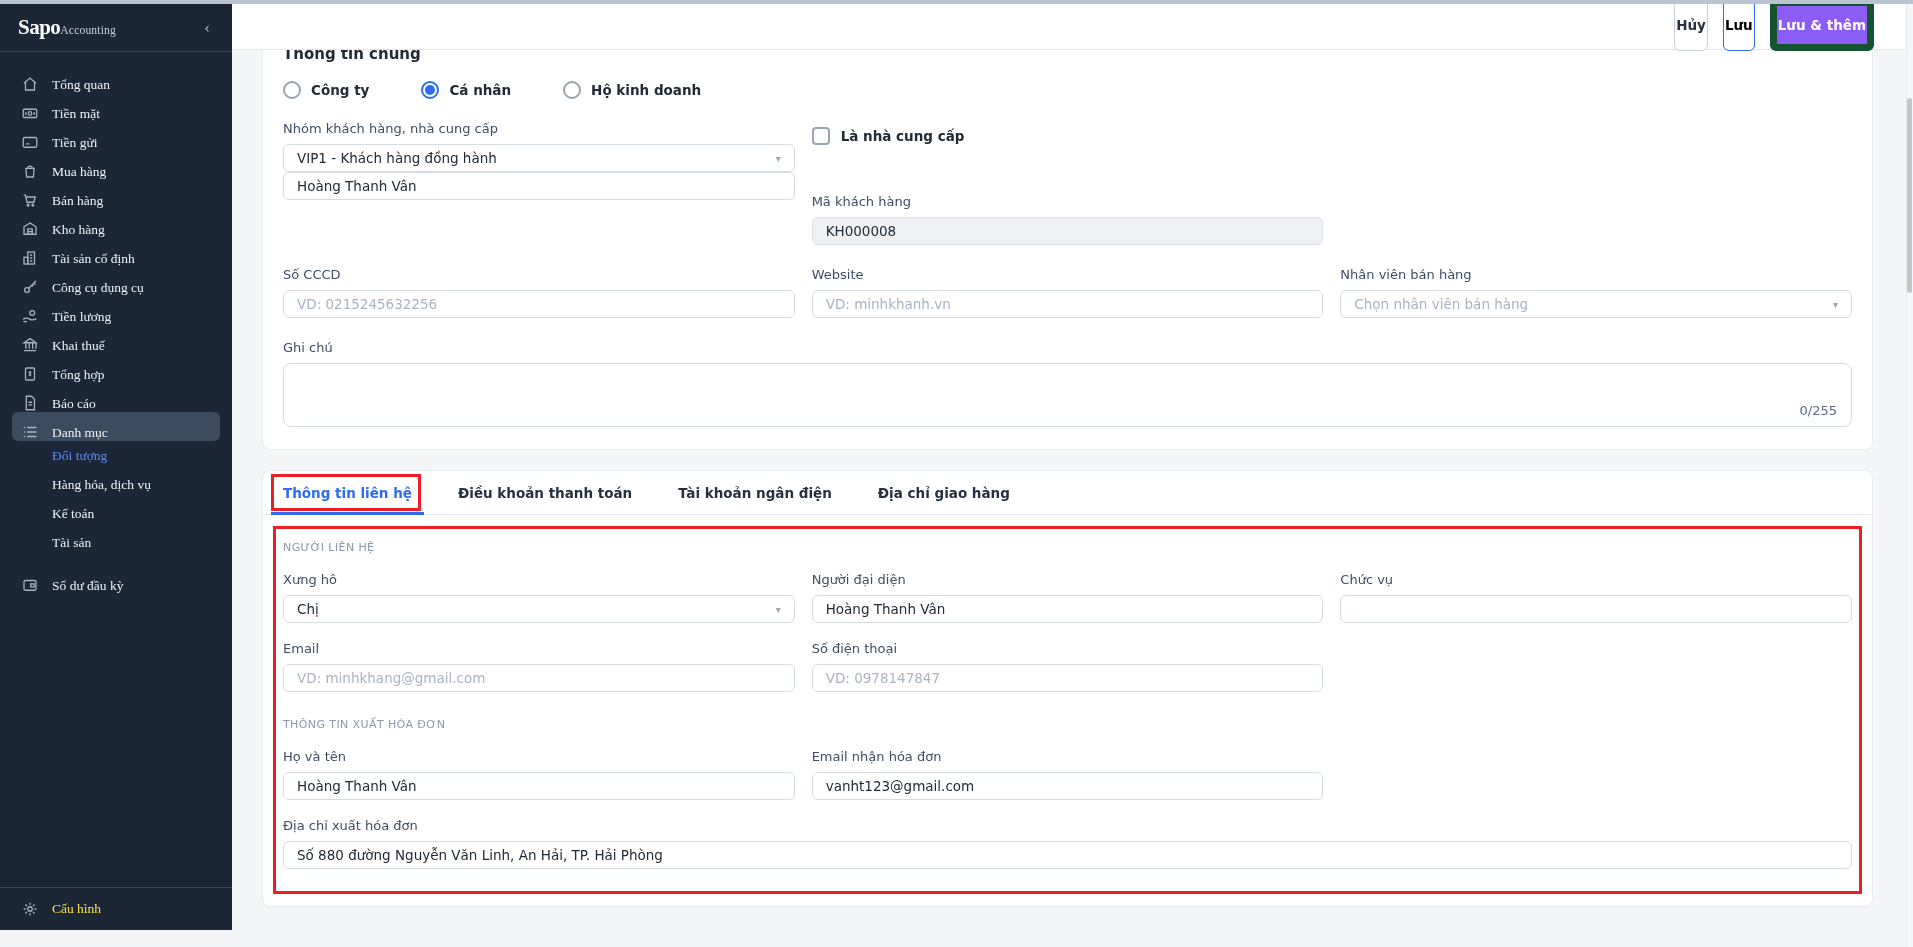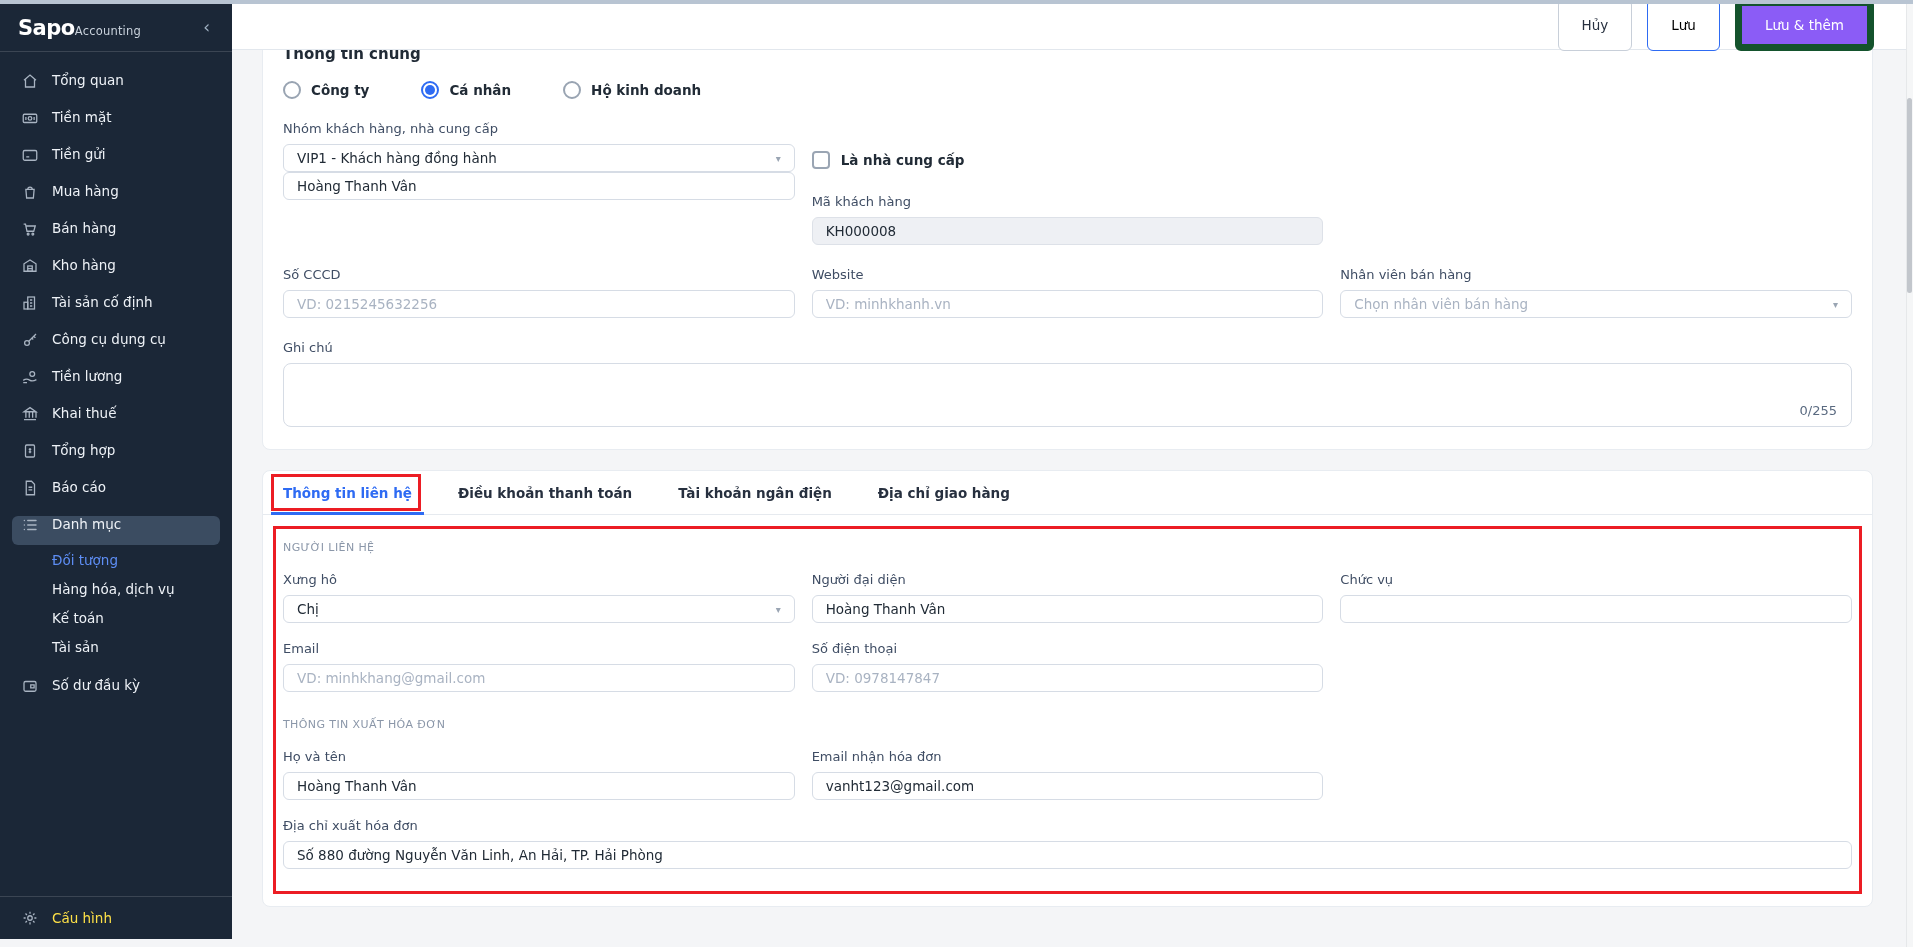--- a/index.html
+++ b/index.html
@@ -5,47 +5,47 @@
   * { box-sizing: border-box; }
   html,body { margin:0; padding:0; }
   body {
     width:1913px; height:947px; position:relative; overflow:hidden;
     font-family:"DejaVu Sans","Liberation Sans",sans-serif;
     background:#f4f5f7; color:#212b36;
   }
   .topstrip { position:absolute; top:0; left:0; right:0; height:4px; background:#b8c4d2; z-index:60; }
 
   
-  .sidebar { position:absolute; left:0; top:0; bottom:8px; width:232px; background:#1b2737; z-index:20; }
+  .sidebar { position:absolute; left:0; top:0; bottom:17px; width:232px; background:#1b2737; z-index:20;font-family:Liberation Serif, serif; }
   .logo-row { height:52px; display:flex; align-items:center; justify-content:space-between;
               padding:4px 16px 0 18px; border-bottom:1px solid rgba(255,255,255,.14); }
   .brand { color:#fff; font-size:21px; font-weight:bold; letter-spacing:-.5px; }
   .brand-suffix { color:#c9d2dc; font-size:11.5px; font-weight:400; letter-spacing:.2px; }
   .collapse-btn { color:#9fb0c1; font-size:17px; line-height:1; cursor:pointer; padding:4px 6px; }
   .nav { padding:12px 12px 0; }
-  .nav-item { display:flex; align-items:flex-start; gap:13px; height:29px; padding:0 9px;
-              border-radius:6px; color:#eef2f7; font-size:13.5px; cursor:pointer;margin-top:8px; }
+  .nav-item { display:flex; align-items:flex-end; gap:13px; height:29px; padding:0 9px;
+              border-radius:6px; color:#eef2f7; font-size:13.5px; cursor:pointer; }
   .nav-item .ic { width:18px; height:18px; color:#a9b4c2; flex:0 0 18px; display:flex; }
   .nav-item.active { background:#3b4c61; }
   .nav-sub { padding:0 12px; }
   .nav-subitem { height:29px; display:flex; align-items:center; padding-left:40px; font-size:13.5px;
                  color:#eef2f7; border-radius:6px; cursor:pointer; }
   .nav-subitem.active { color:#5e8ef5; }
   .nav-gap { height:8px; }
   .sidebar-footer { position:absolute; left:0; right:0; bottom:0; height:43px;
                     border-top:1px solid rgba(255,255,255,.14); display:flex; align-items:center;
                     gap:13px; padding:0 21px; color:#fde047; font-size:13.5px; cursor:pointer; }
   .sidebar-footer .ic { width:18px; height:18px; color:#a9b4c2; display:flex; }
   svg { width:100%; height:100%; }
 
   
   .hdr { position:absolute; left:232px; right:7px; top:0; height:50px; background:#fff;
          border-bottom:1px solid #e2e7ed; display:flex; align-items:center; justify-content:flex-end;
          gap:15px; padding-right:32px; z-index:10; }
-  .btn { height:52px; border-radius:6px; font-size:13.5px; font-weight:normal; padding:0 23px;
+  .btn { height:52px; border-radius:6px; font-size:13.5px; font-weight:bold; padding:0 1px;
          font-family:inherit; cursor:pointer; }
   .btn-cancel { background:#fff; border:1px solid #c8cfd9; color:#27303f; }
   .btn-save { background:#fff; border:1px solid #2e6bf3; color:#000000; }
   .btn-primary { background:#8b5cf6; border:7px solid #14532d; color:#fff; }
 
   
   .scroll-track { position:absolute; right:0; top:0; bottom:0; width:7px; background:#f5f6f7;
                   border-left:1px solid #e6e8ea; z-index:30; }
   .scroll-thumb { position:absolute; right:1px; top:98px; width:5px; height:195px;
                   background:#c2c6cc; border-radius:3px; }
@@ -293,21 +293,21 @@
 
     <div class="grid">
       <div>
         <div class="flabel">Nhóm khách hàng, nhà cung cấp</div>
         <div class="ctl selectbox">
           <span>VIP1 - Khách hàng đồng hành</span>
           <span class="caret">▾</span>
         </div>
       </div>
       <div>
-        <label class="check-row" style="margin-top:52px;">
+        <label class="check-row" style="margin-top:28px;">
           <span class="checkbox"></span>
           <span>Là nhà cung cấp</span>
         </label>
       </div>
       <div></div>
     </div>
 
     <div class="grid">
       <div>
         <input class="ctl" value="Hoàng Thanh Vân" style="">

